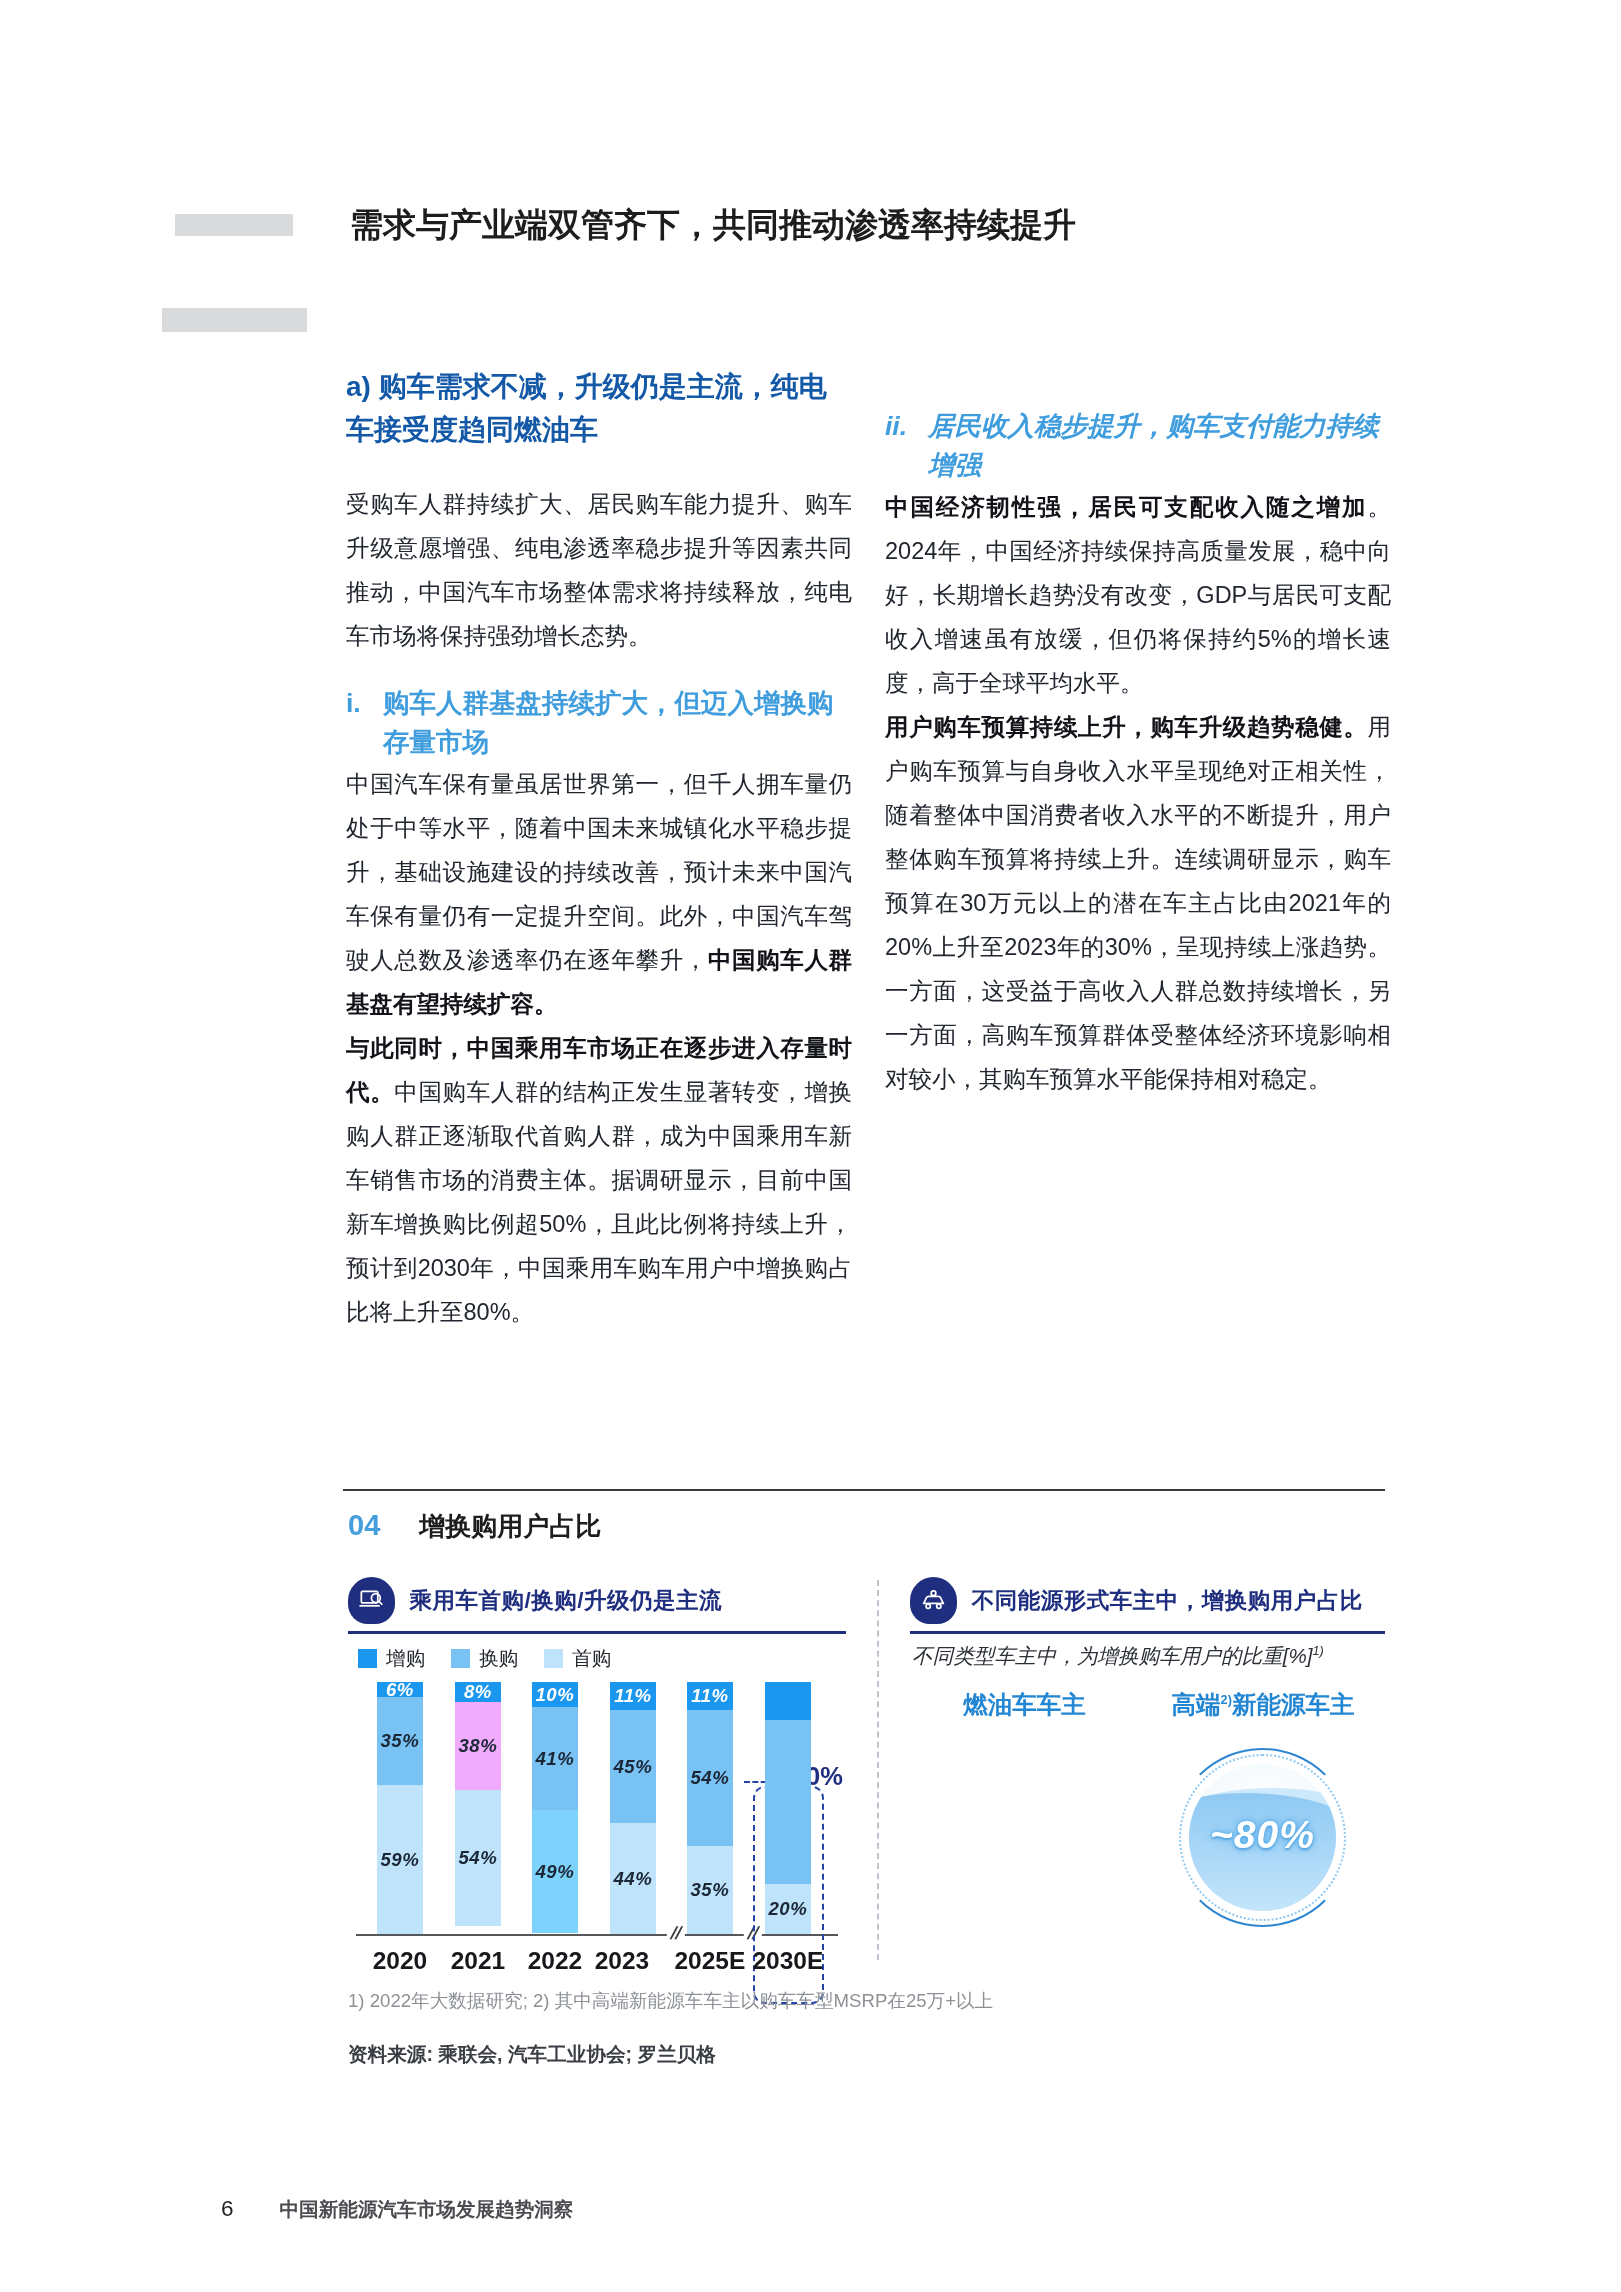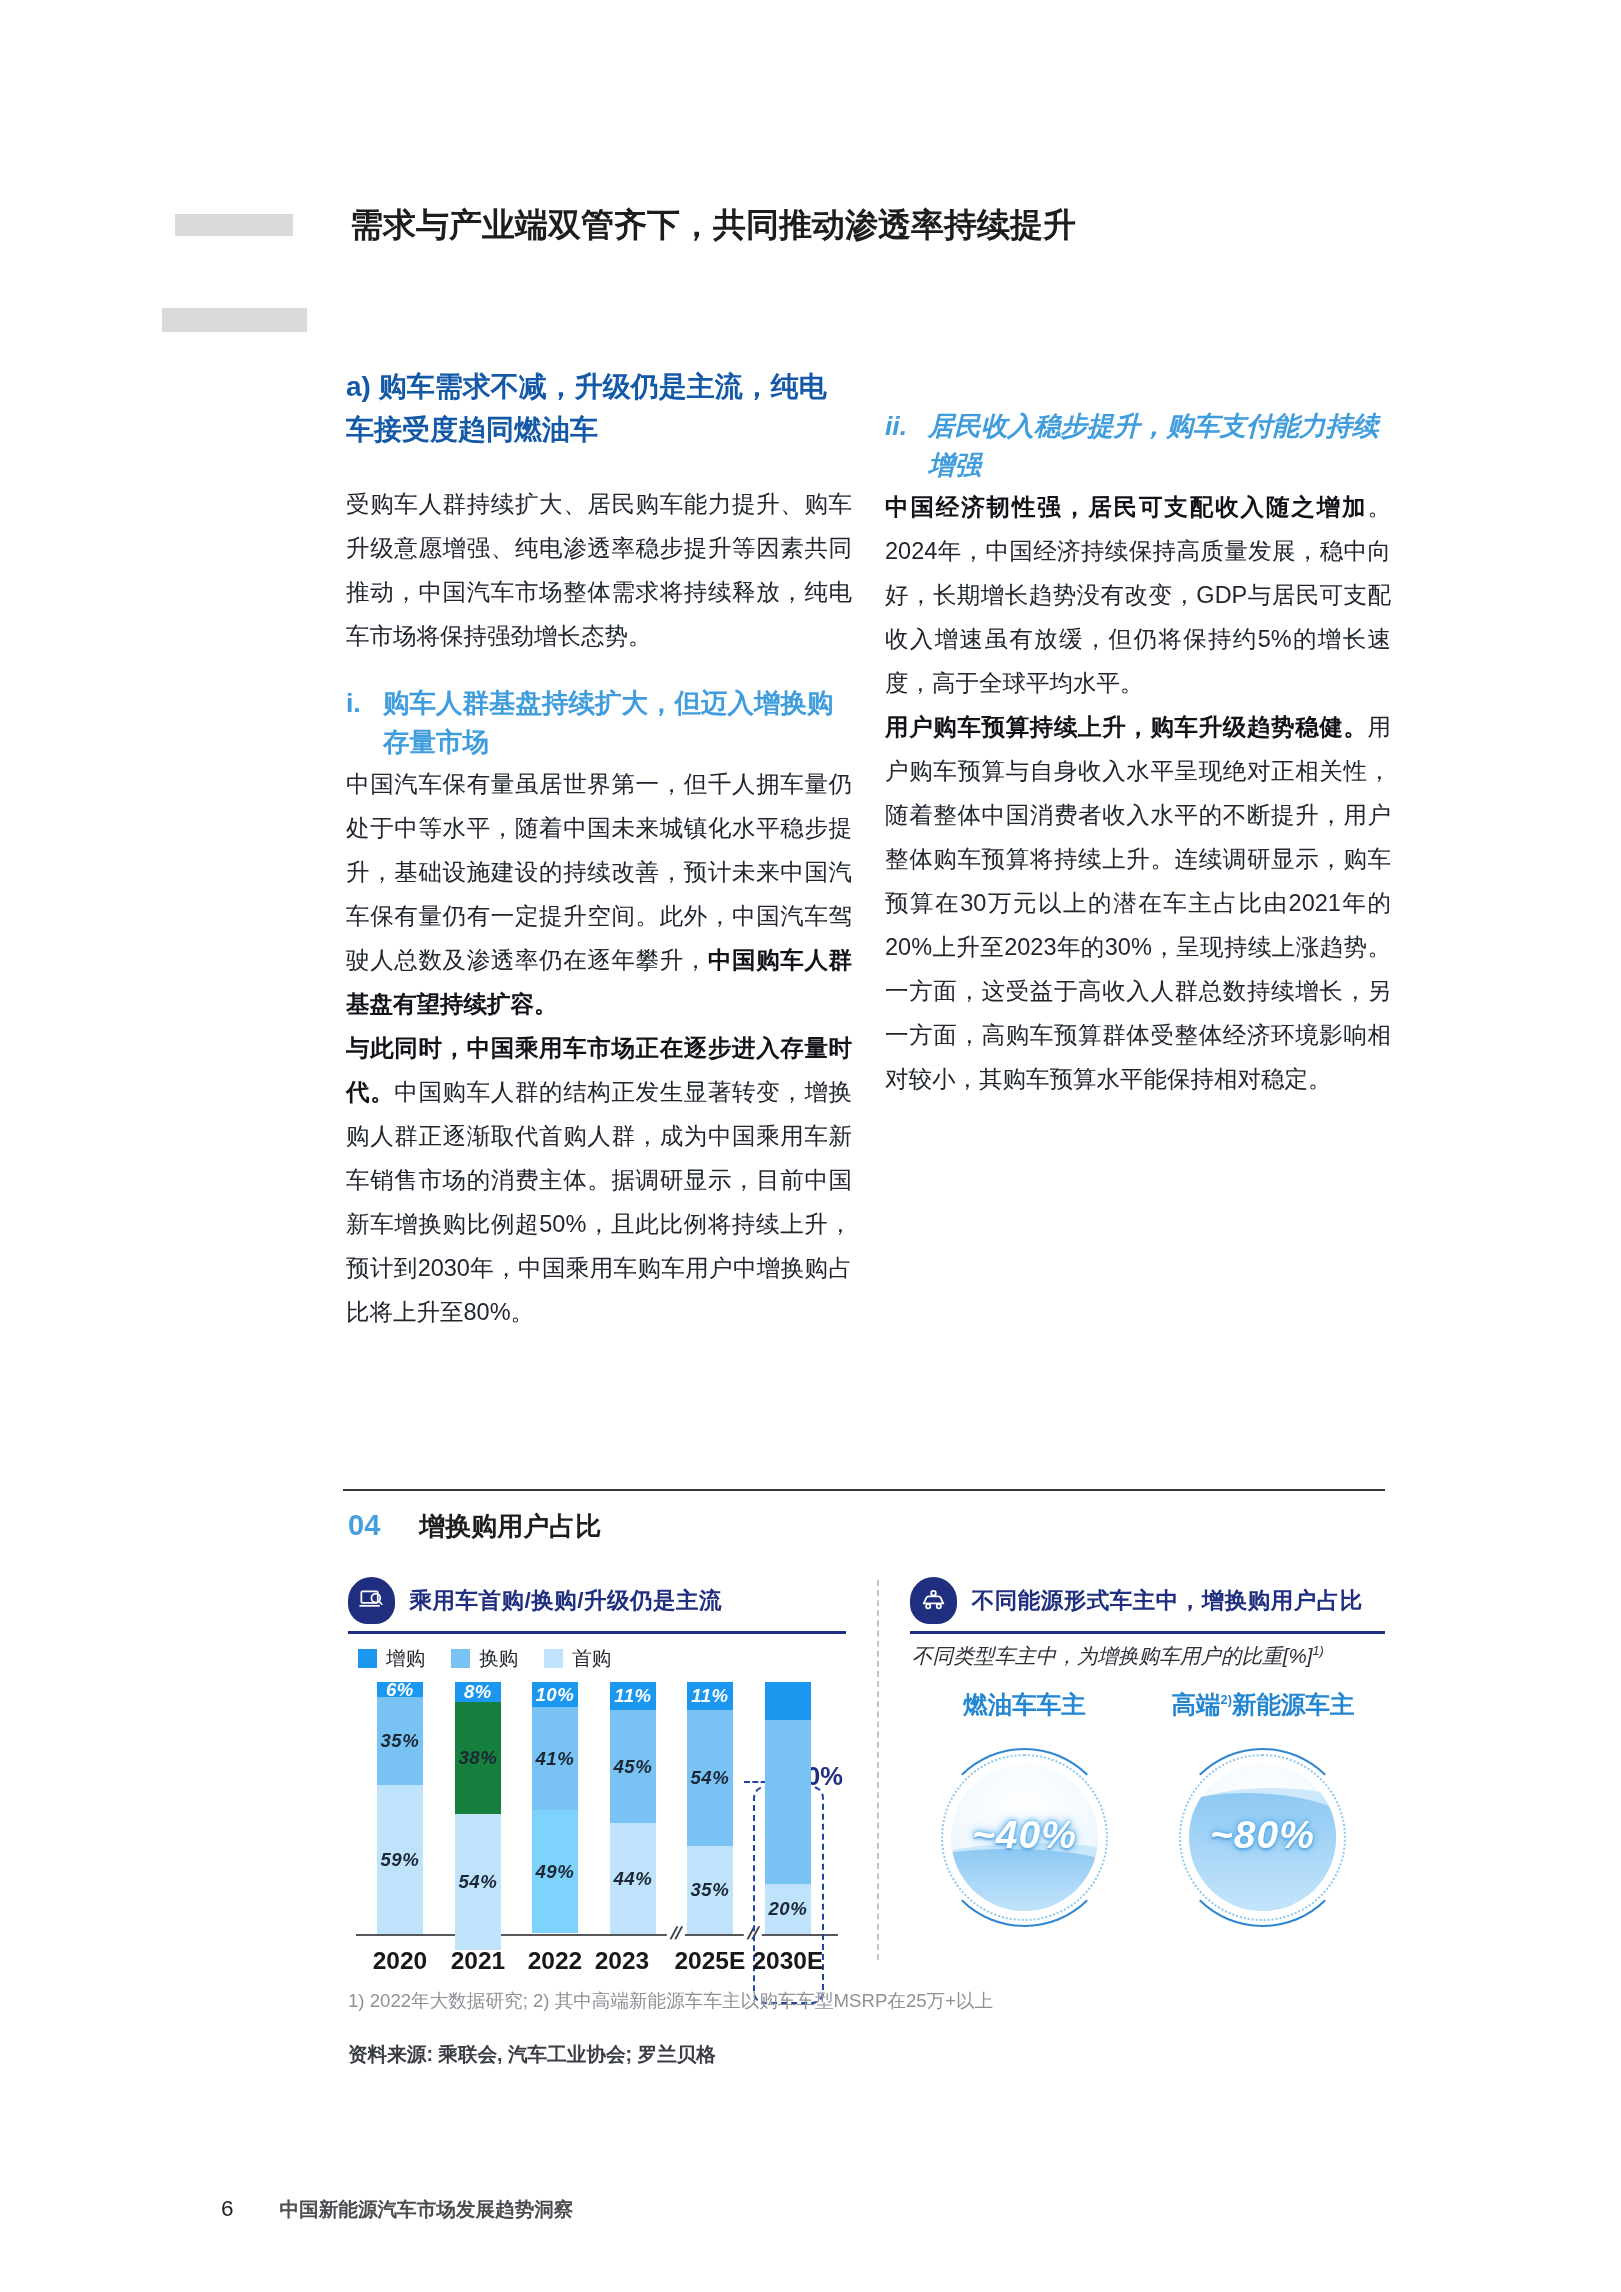--- a/index.html
+++ b/index.html
@@ -190,21 +190,21 @@
             </div>
             <div class="seg" style="height: 149px; background: rgb(190, 227, 251);">
               <span class="seglab" style="color: rgb(28, 39, 54);">59%</span>
             </div>
           </div>
           <div class="xlab" style="left: 52px;">2020</div>
           <div class="bar" style="left: 107px; width: 46px;">
             <div class="seg" style="height: 20px; background: rgb(27, 151, 239);">
               <span class="seglab" style="color: rgb(255, 255, 255);">8%</span>
             </div>
-            <div class="seg" style="height: 112px; background: #15803d;">
+            <div class="seg" style="height: 88px; background: #f0abfc;">
               <span class="seglab" style="color: rgb(28, 39, 54);">38%</span>
             </div>
             <div class="seg" style="height: 136px; background: rgb(190, 227, 251);">
               <span class="seglab" style="color: rgb(28, 39, 54);">54%</span>
             </div>
           </div>
           <div class="xlab" style="left: 130px;">2021</div>
           <div class="bar" style="left: 184px; width: 46px;">
             <div class="seg" style="height: 25px; background: rgb(27, 151, 239);">
               <span class="seglab" style="color: rgb(255, 255, 255);">10%</span>
@@ -266,27 +266,20 @@
           </svg>
         </span>
         <span class="panel-title">不同能源形式车主中，增换购用户占比</span>
       </div>
       <div class="p-underline"></div>
       <div class="subtitle"><span>不同类型车主中，为增换购车用户的比重[%]</span><sup>1)</sup></div>
 
       <div class="glabel glabel1"><span>燃油车车主</span><sup></sup><span></span></div>
       <div class="glabel glabel2"><span>高端</span><sup>2)</sup><span>新能源车主</span></div>
 
-      <div class="gauge gauge1">
-        <div class="gauge-inner">
-          <div class="water2" style="top: 54%;"></div>
-          <div class="water" style="top: 58%;"></div>
-        </div>
-        <div class="gvalue">~40%</div>
-      </div>
       <div class="gauge gauge2">
         <div class="gauge-inner">
           <div class="water2" style="top: 16%;"></div>
           <div class="water" style="top: 20%;"></div>
         </div>
         <div class="gvalue">~80%</div>
       </div>
     </section>
   </div>
 

